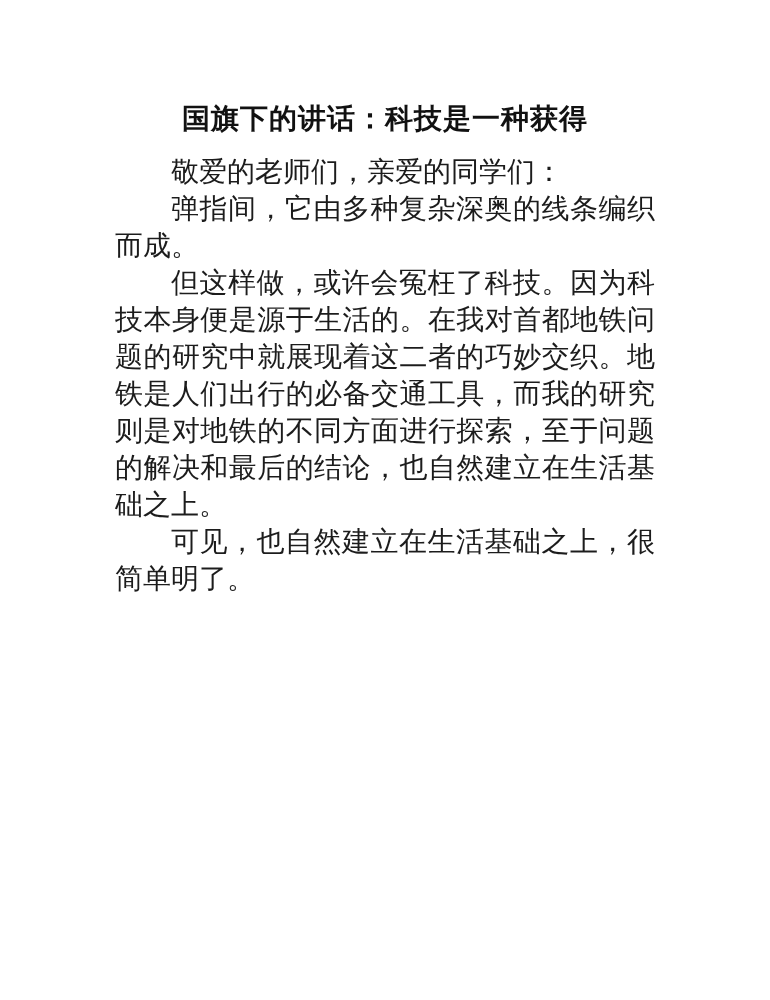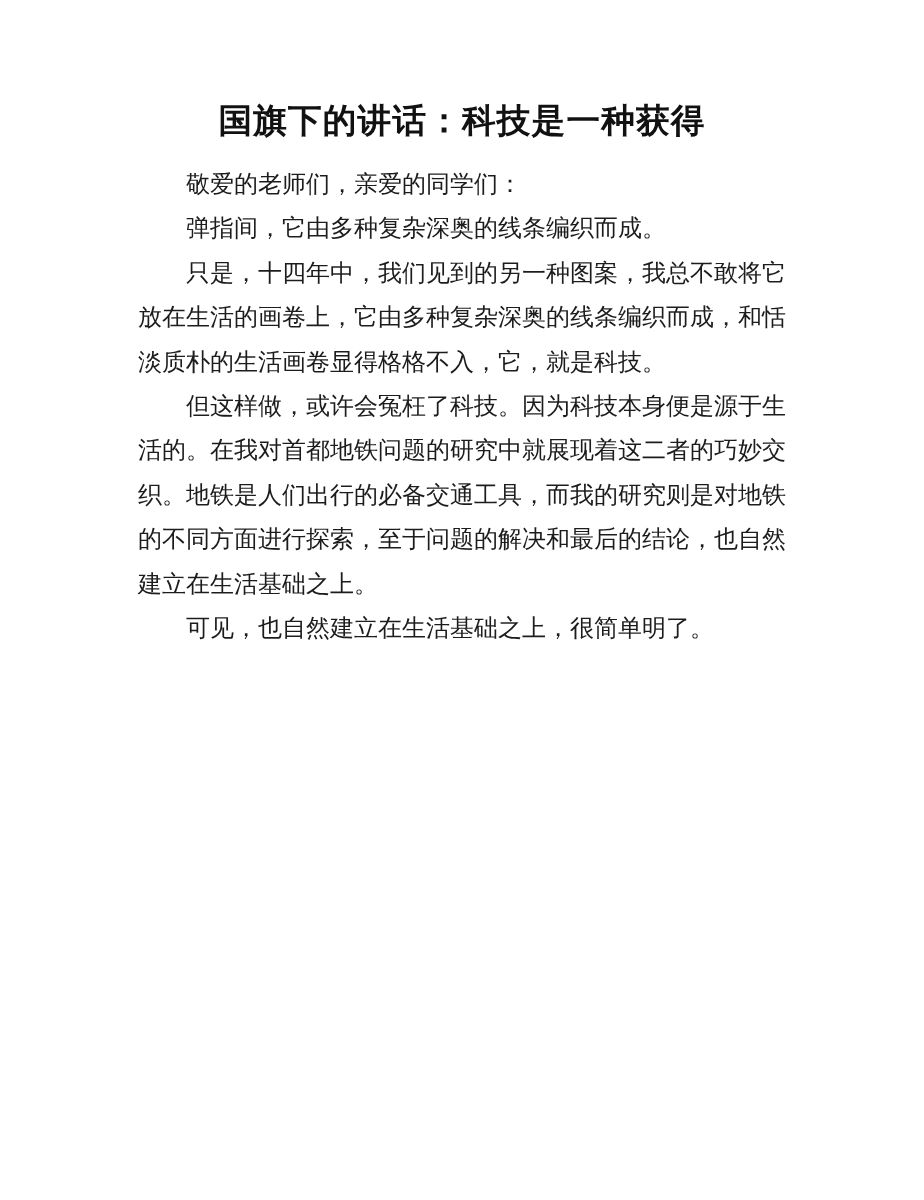--- a/index.html
+++ b/index.html
@@ -15,42 +15,41 @@
     color: #1c1c1c;
   }
   .page {
     box-sizing: border-box;
     width: 770px;
     height: 1000px;
     padding: 84px 115px 0 115px;
     background: #ffffff;
   }
   .title {
-    margin: 0 0 16px 0;
+    margin: 17px 0 16px 0;
     font-size: 28px;
     line-height: 36px;
     font-weight: bold;
     text-align: center;
     letter-spacing: 1px;
     color: #111111;
   }
   .para {
     margin: 0;
-    font-size: 20px;
+    font-size: 28px;
     line-height: 37px;
     text-indent: 2em;
     text-align: justify;
     text-justify: inter-ideograph;
     color: #1c1c1c;
     word-break: break-all;
   }
 </style>
 </head>
 <body>
 
 <div class="page">
   <h1 class="title">国旗下的讲话：科技是一种获得</h1>
   <p class="para">敬爱的老师们，亲爱的同学们：</p>
   <p class="para">弹指间，它由多种复杂深奥的线条编织而成。</p>
-  <p class="para">只是，十四年中，我们见到的另一种图案，我总不敢将它放在生活的画卷上，它由多种复杂深奥的线条编织而成，和恬淡质朴的生活画卷显得格格不入，它，就是科技。</p>
   <p class="para">但这样做，或许会冤枉了科技。因为科技本身便是源于生活的。在我对首都地铁问题的研究中就展现着这二者的巧妙交织。地铁是人们出行的必备交通工具，而我的研究则是对地铁的不同方面进行探索，至于问题的解决和最后的结论，也自然建立在生活基础之上。</p>
   <p class="para">可见，也自然建立在生活基础之上，很简单明了。</p>
 </div>
 
 </body></html>

